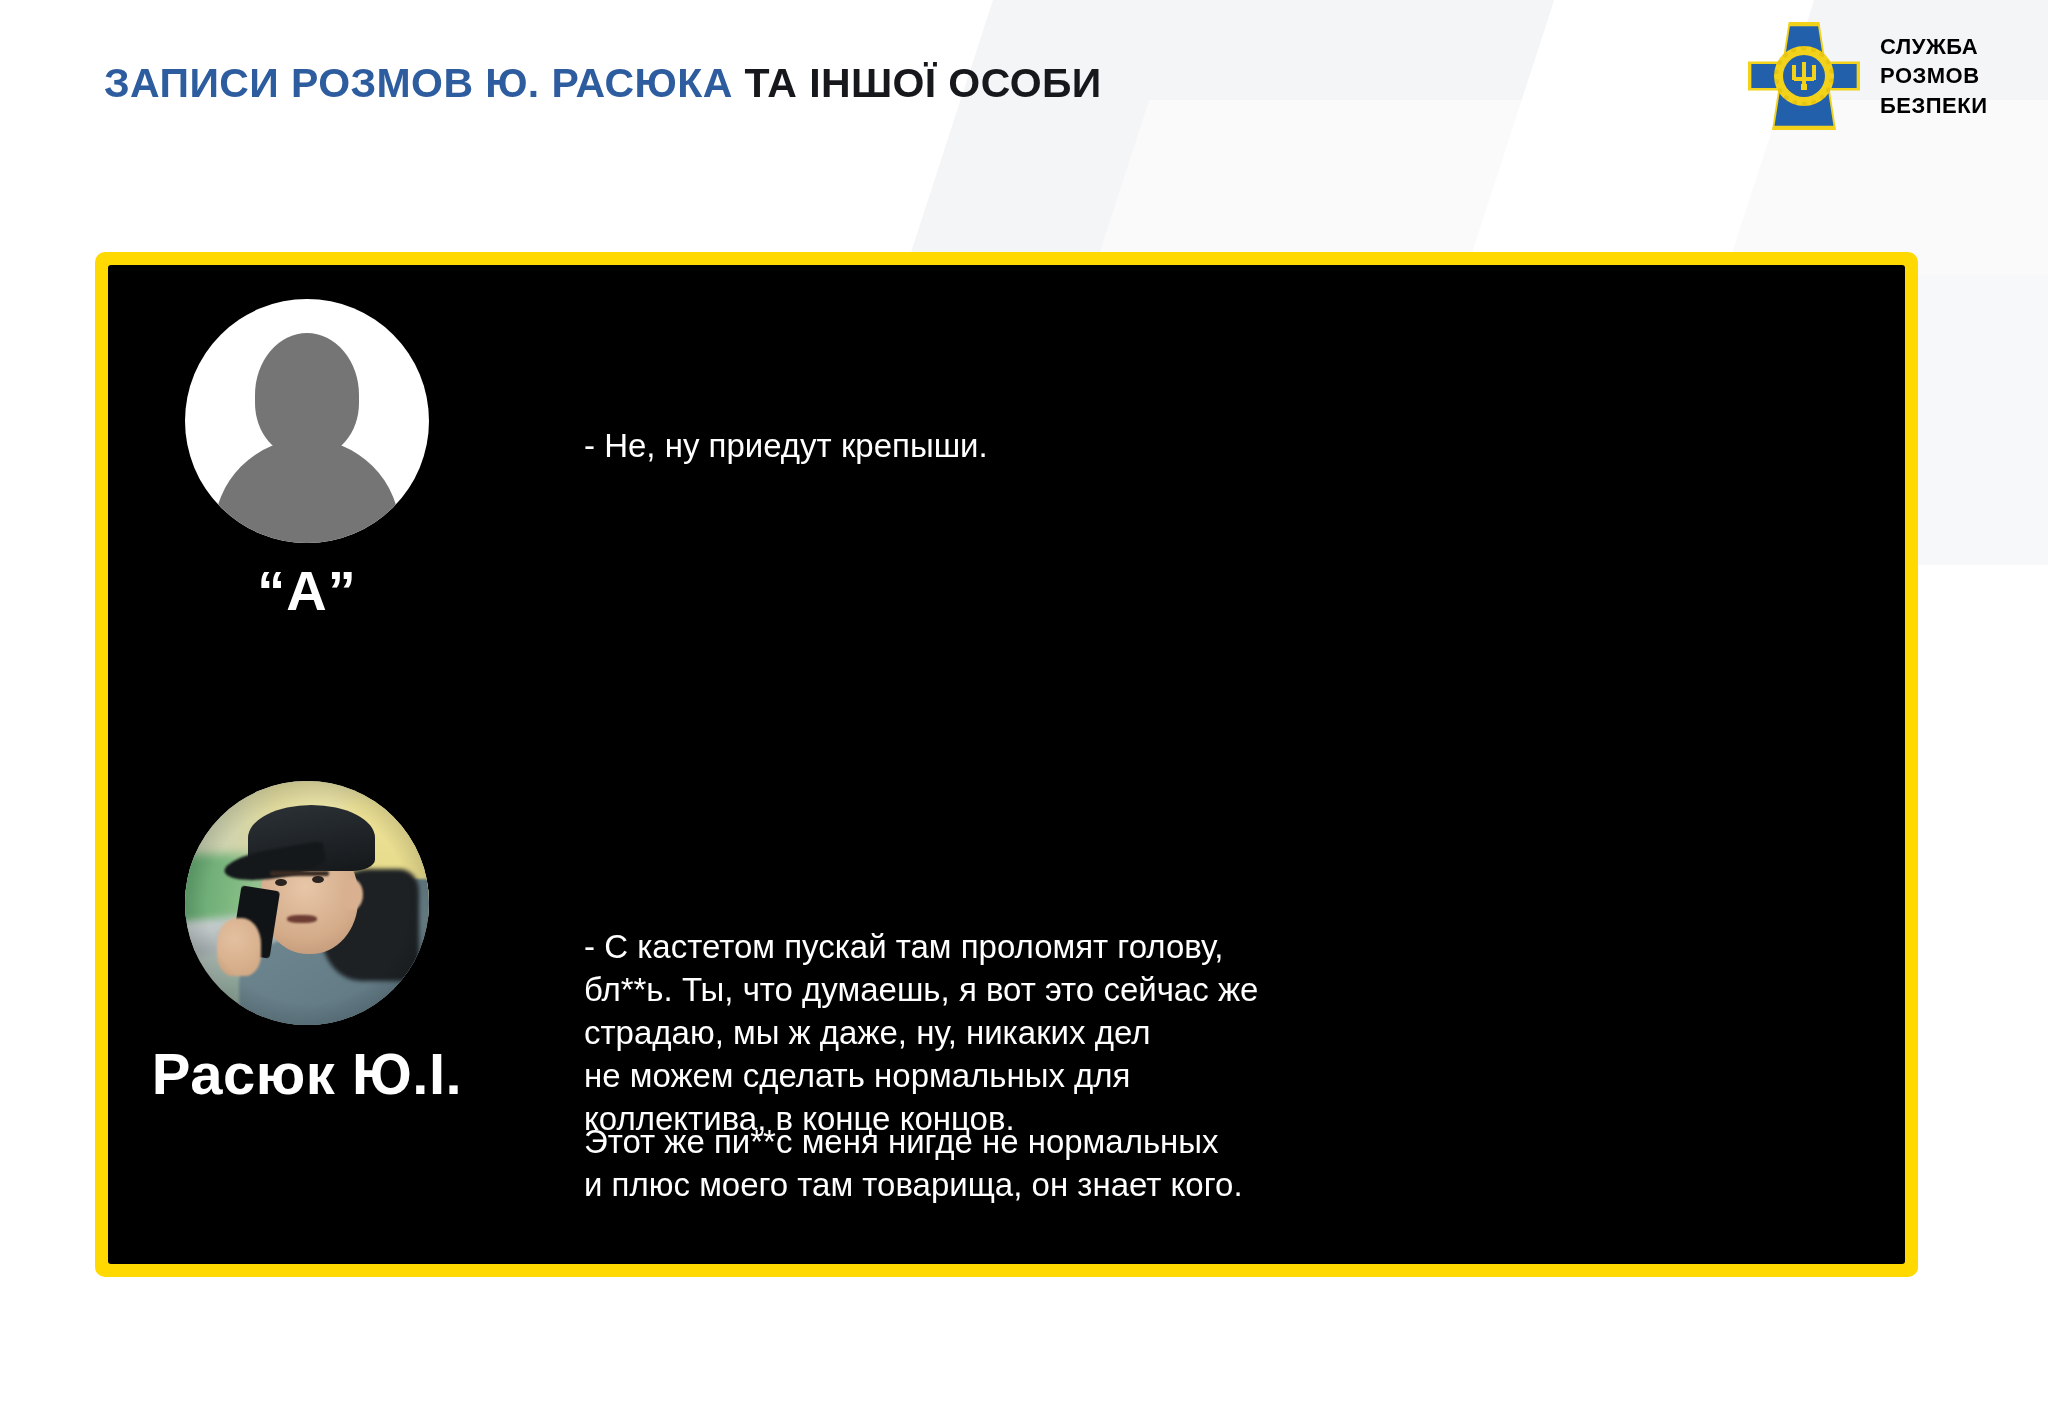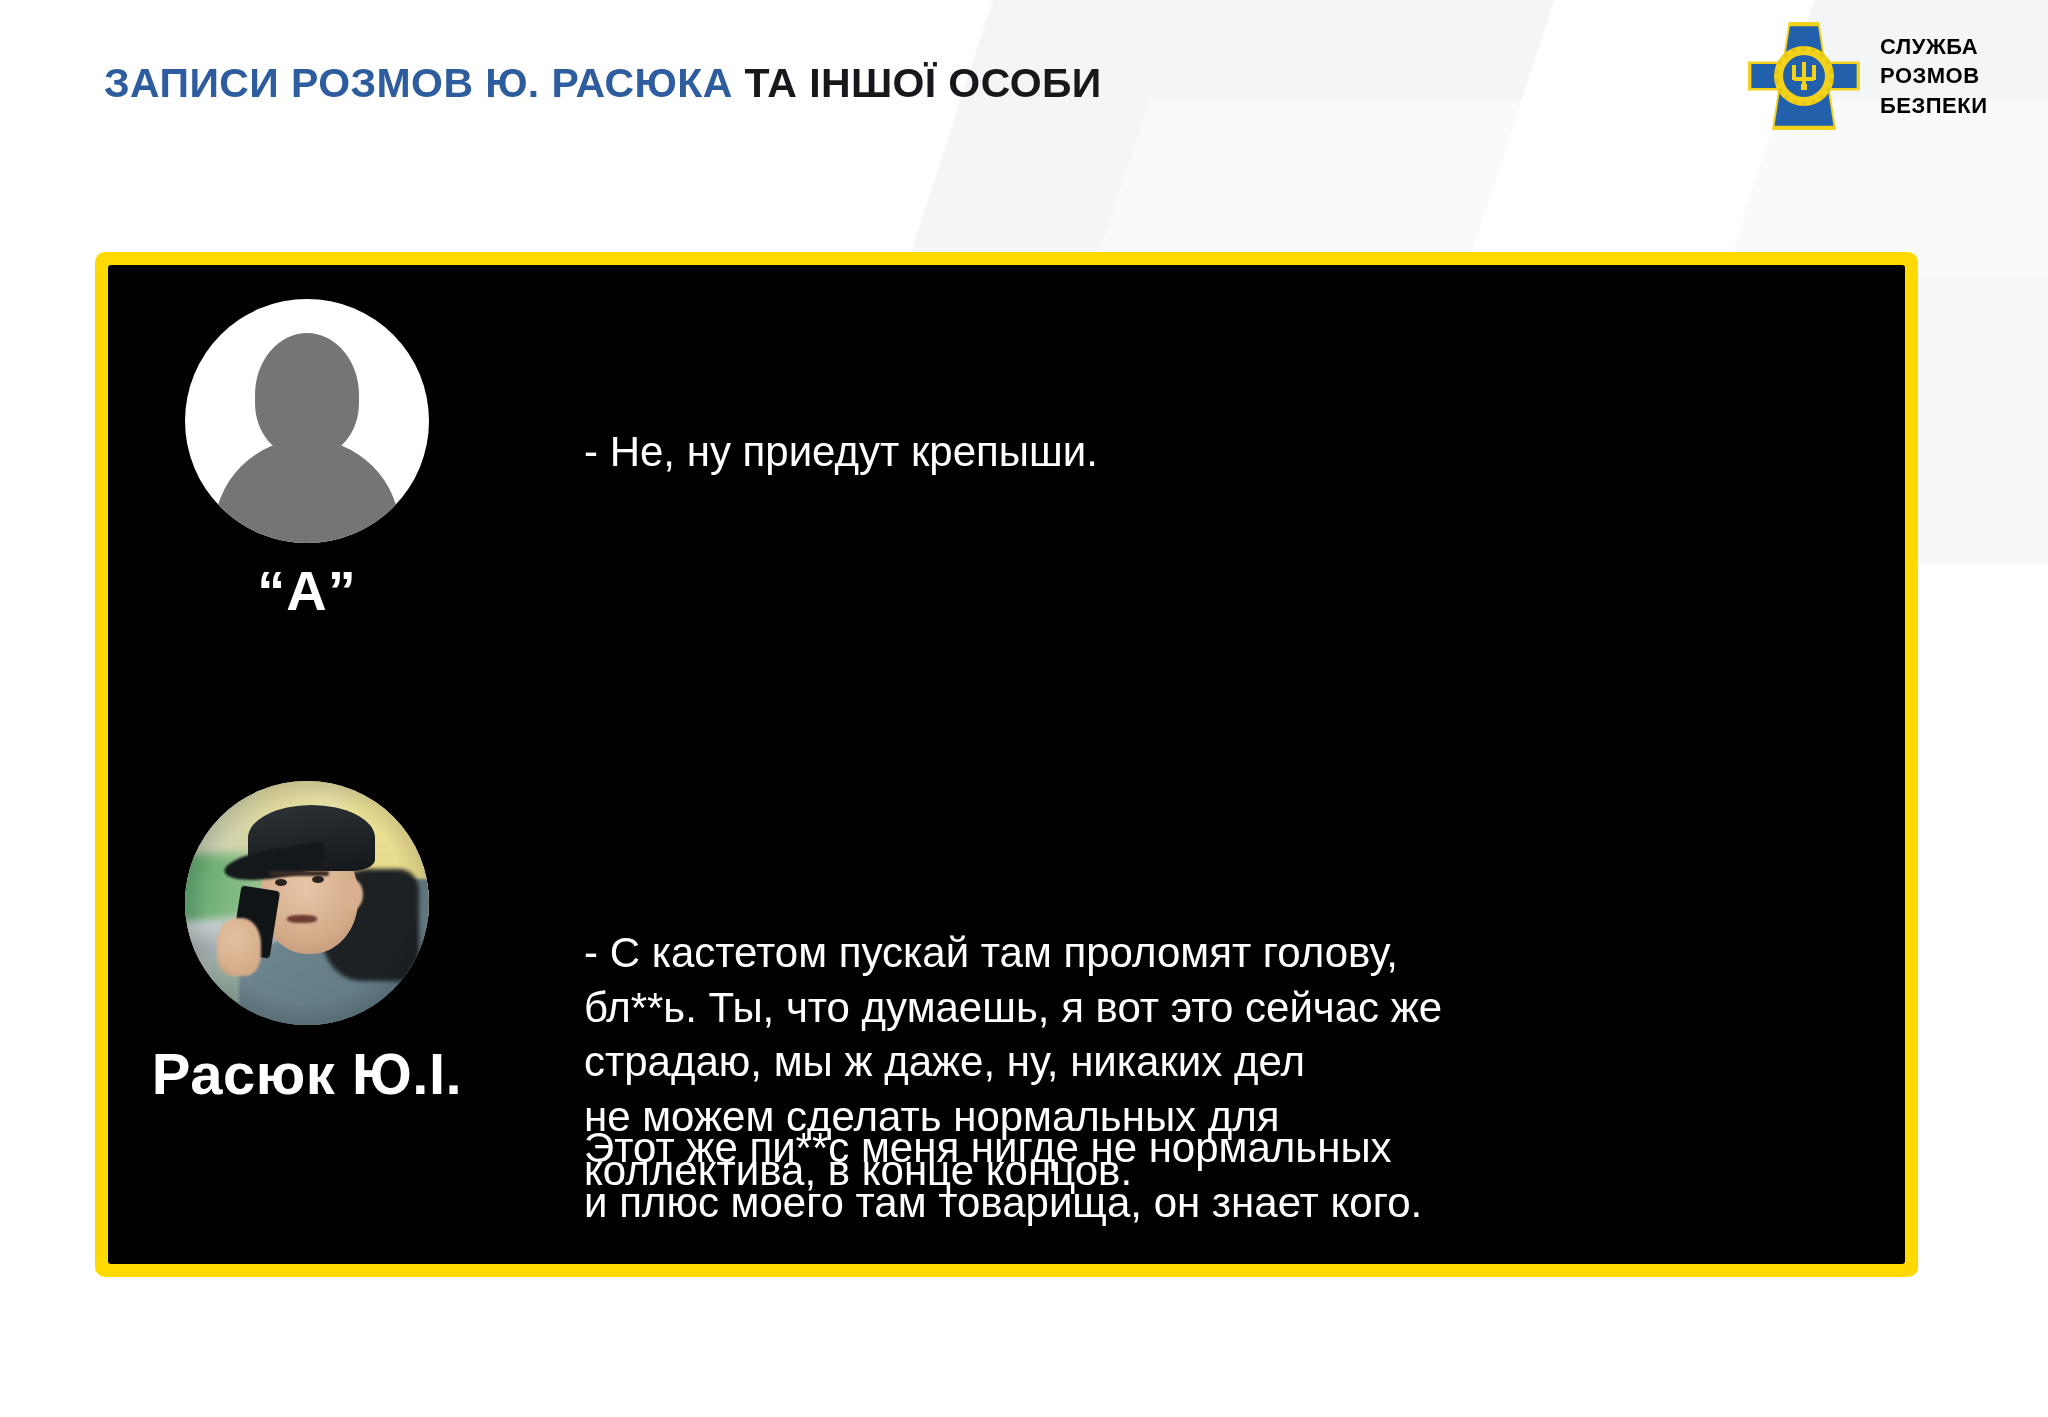--- a/index.html
+++ b/index.html
@@ -316,21 +316,21 @@
     line-height:1;
     text-align:center;
   }
   .label-a { font-size:56px; letter-spacing:1px; }
   .label-b { font-size:58px; letter-spacing:0.5px; }
 
   
   .dialogue {
     position:absolute;
     color:#ffffff;
-    font-size:42px;
+    font-size:33px;
     line-height:1.30;
     white-space:pre-line;
   }
   .dlg-a  { left:476px; top:160px;  width:1240px; }
   .dlg-b1 { left:476px; top:620px;  width:1280px;margin-top:41px; }
   .dlg-b2 { left:476px; top:856px;  width:1280px; }
 </style>
 </head>
 <body>
 

